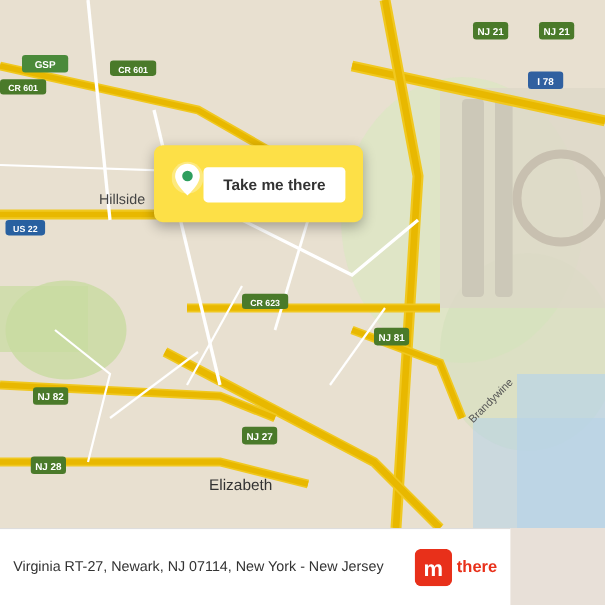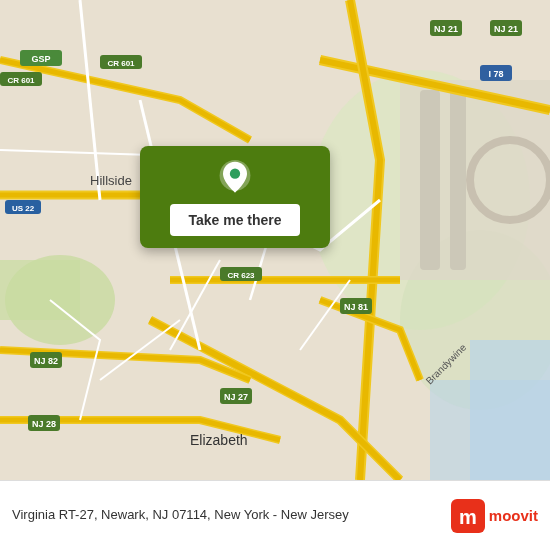--- a/index.html
+++ b/index.html
@@ -22,27 +22,27 @@
 
     
     #map-svg {
       width: 100%;
       height: 100%;
     }
 
     
     #popup-card {
       position: absolute;
-      top: 146px;
+      top: 132px;
       left: 140px;
       width: 190px;
-      background: #4d7c0f;
+      background: #fde047;
       border-radius: 8px;
       display: flex;
-      flex-direction: column;
+      flex-direction: row;
       align-items: center;
       padding: 14px 16px 12px;
       box-shadow: 0 4px 12px rgba(0,0,0,0.3);
     }
 
     #location-pin {
       width: 36px;
       height: 36px;
       margin-bottom: 8px;
     }
@@ -54,21 +54,21 @@
       border-radius: 4px;
       padding: 8px 18px;
       font-size: 14px;
       font-weight: 600;
       cursor: pointer;
       white-space: nowrap;
     }
 
     
     #bottom-bar {
-      width: 550px;
+      width: 464px;
       height: 70px;
       background: white;
       display: flex;
       align-items: center;
       padding: 0 12px;
       border-top: 1px solid #ddd;
     }
 
     #address-text {
       font-size: 13px;
@@ -220,15 +220,15 @@
   </div>
 </div>
 
 <div id="bottom-bar">
   <span id="address-text">Virginia RT-27, Newark, NJ 07114, New York - New Jersey</span>
   <div id="moovit-logo">
     <svg id="moovit-m" viewBox="0 0 34 34" xmlns="http://www.w3.org/2000/svg">
       <rect width="34" height="34" rx="6" fill="#e8301a"></rect>
       <text x="17" y="25" text-anchor="middle" font-size="20" font-weight="bold" fill="white" font-family="Arial">m</text>
     </svg>
-    <span id="moovit-text">moovit</span>
+    <span id="moovit-text">there</span>
   </div>
 </div>
 
 </body></html>

